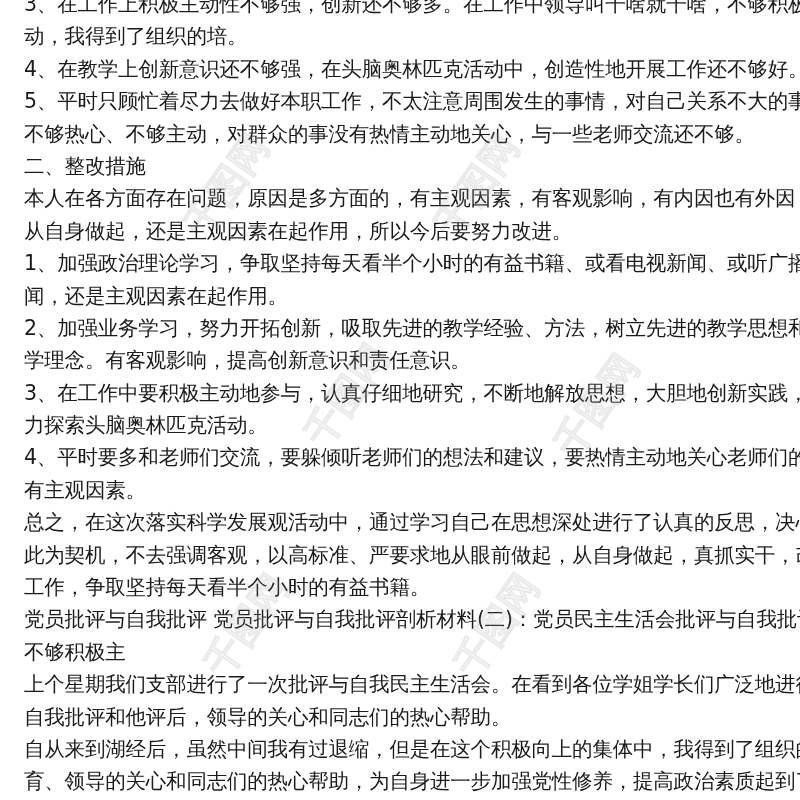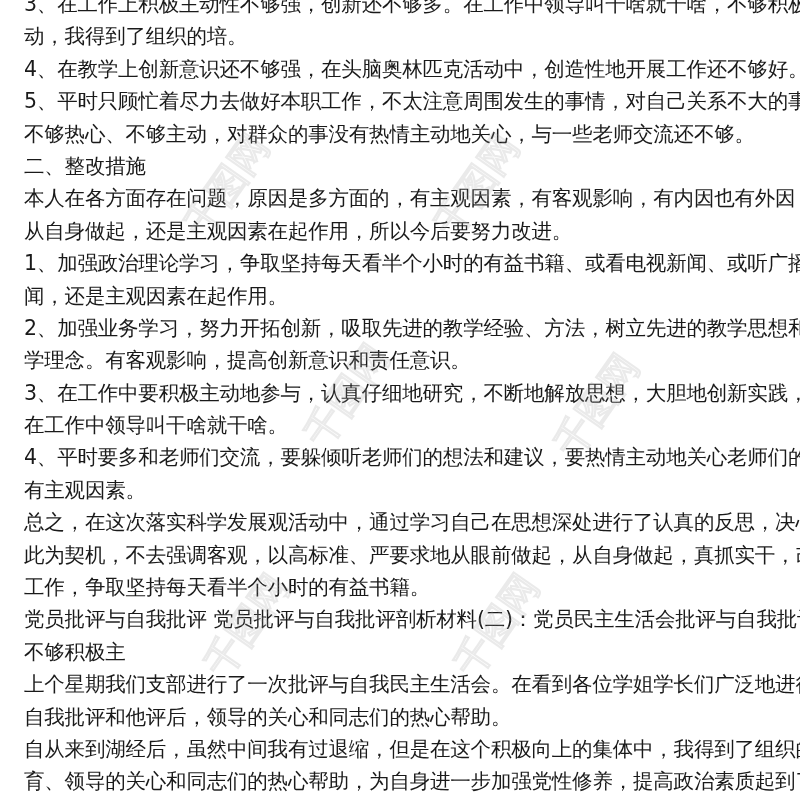--- a/index.html
+++ b/index.html
@@ -66,21 +66,21 @@
     <div class="line">5、平时只顾忙着尽力去做好本职工作，不太注意周围发生的事情，对自己关系不大的事还</div>
     <div class="line">不够热心、不够主动，对群众的事没有热情主动地关心，与一些老师交流还不够。</div>
     <div class="line">二、整改措施</div>
     <div class="line">本人在各方面存在问题，原因是多方面的，有主观因素，有客观影响，有内因也有外因，但</div>
     <div class="line">从自身做起，还是主观因素在起作用，所以今后要努力改进。</div>
     <div class="line">1、加强政治理论学习，争取坚持每天看半个小时的有益书籍、或看电视新闻、或听广播新</div>
     <div class="line">闻，还是主观因素在起作用。</div>
     <div class="line">2、加强业务学习，努力开拓创新，吸取先进的教学经验、方法，树立先进的教学思想和教</div>
     <div class="line">学理念。有客观影响，提高创新意识和责任意识。</div>
     <div class="line">3、在工作中要积极主动地参与，认真仔细地研究，不断地解放思想，大胆地创新实践，努</div>
-    <div class="line">在工作中领导叫干啥就干啥。</div>
+    <div class="line">力探索头脑奥林匹克活动。</div>
     <div class="line">4、平时要多和老师们交流，要躲倾听老师们的想法和建议，要热情主动地关心老师们的大</div>
     <div class="line">有主观因素。</div>
     <div class="line">总之，在这次落实科学发展观活动中，通过学习自己在思想深处进行了认真的反思，决心以</div>
     <div class="line">此为契机，不去强调客观，以高标准、严要求地从眼前做起，从自身做起，真抓实干，改进</div>
     <div class="line">工作，争取坚持每天看半个小时的有益书籍。</div>
     <div class="line">党员批评与自我批评  党员批评与自我批评剖析材料(二)：党员民主生活会批评与自我批评</div>
     <div class="line">不够积极主</div>
     <div class="line">上个星期我们支部进行了一次批评与自我民主生活会。在看到各位学姐学长们广泛地进行了</div>
     <div class="line">自我批评和他评后，领导的关心和同志们的热心帮助。</div>
     <div class="line">自从来到湖经后，虽然中间我有过退缩，但是在这个积极向上的集体中，我得到了组织的培</div>

